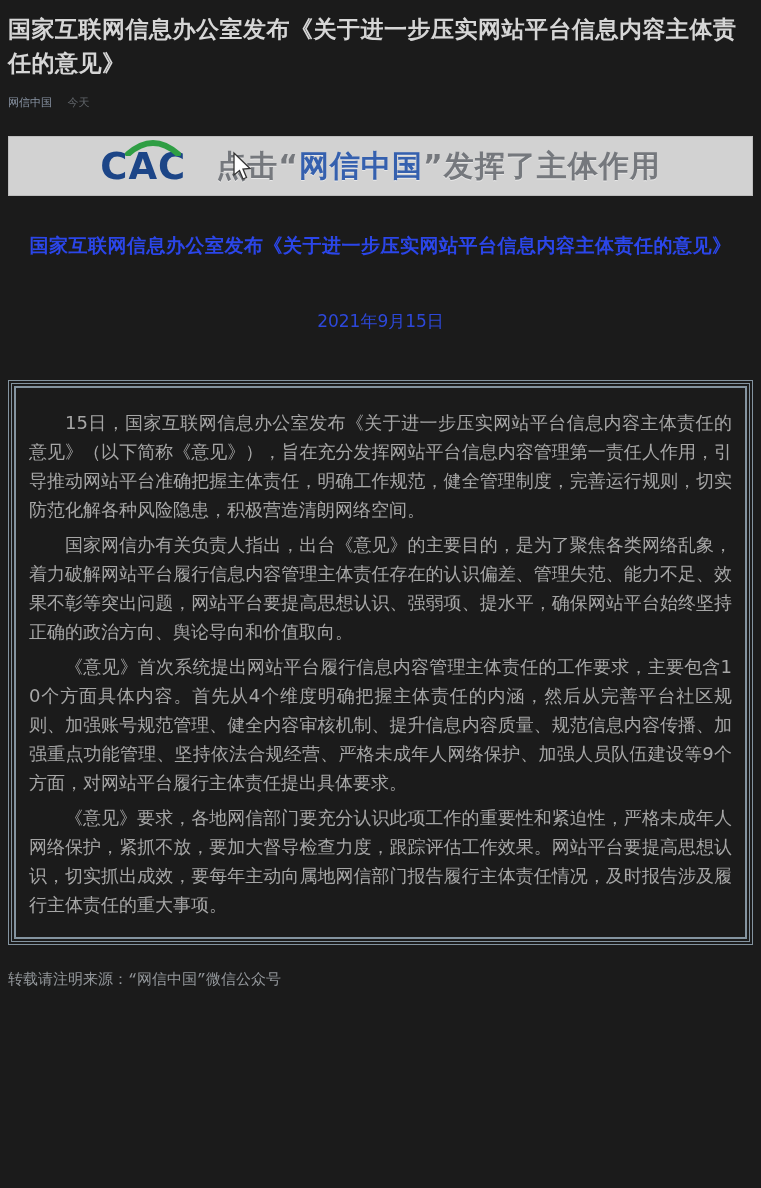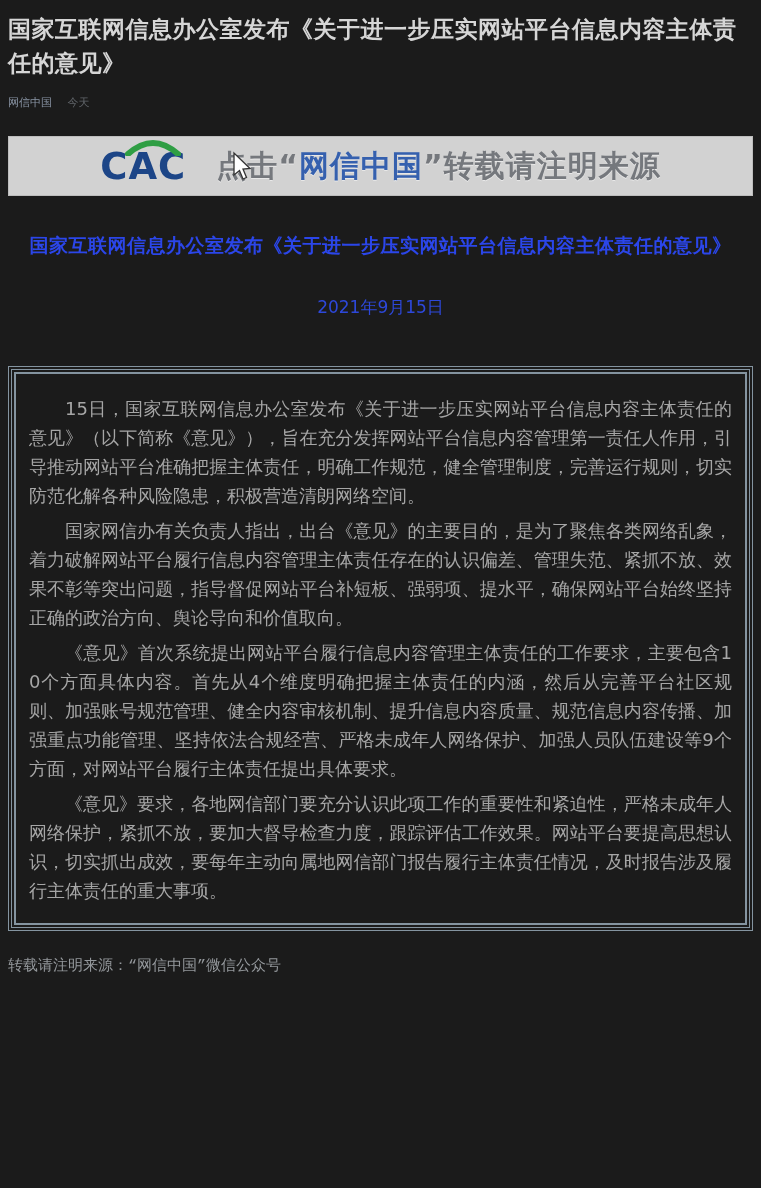--- a/index.html
+++ b/index.html
@@ -37,21 +37,21 @@
   }
   .banner-text .acct-blue{color:#3560ae;}
   .mouse-cursor{position:absolute;left:222px;top:14px;pointer-events:none;}
 
   .blue-heading{
     margin:36px 0 0 0;text-align:center;
     font-size:19px;line-height:26px;font-weight:bold;
     color:#2b46ea;letter-spacing:0.5px;
   }
   .article-date{
-    margin-top:38px;text-align:center;
+    margin-top:52px;text-align:center;
     font-size:17px;color:#2d48da;
   }
 
   .content-box-outer{
     margin-top:47px;
     border:1px solid #8494a0;padding:2px;
   }
   .content-box-mid{border:1px solid #8494a0;padding:2px;}
   .content-box-inner{
     border:2px solid #8494a0;
@@ -81,35 +81,35 @@
     <span class="publish-time">今天</span>
   </div>
 
   <div class="banner">
     <span class="cac-logo">
       <svg class="logo-arc" width="58" height="18" viewBox="0 0 58 18">
         <path d="M4 16 Q29 -6 54 16" fill="none" stroke="#2f9e44" stroke-width="6" stroke-linecap="round"></path>
       </svg>
       <span class="cac-letters">CAC</span>
     </span>
-    <span class="banner-text"><span>点击</span><span>“</span><span class="acct-blue">网信中国</span><span>”</span><span>转载请注明来源</span></span>
+    <span class="banner-text"><span>点击</span><span>“</span><span class="acct-blue">网信中国</span><span>”</span><span>发挥了主体作用</span></span>
     <svg class="mouse-cursor" width="22" height="30" viewBox="0 0 22 30">
       <path d="M3 2 L3 24 L8.5 19.5 L12 28 L15.5 26.5 L12 18 L19 17.5 Z" fill="#ffffff" stroke="#333333" stroke-width="1.3"></path>
     </svg>
   </div>
 
   <h2 class="blue-heading">国家互联网信息办公室发布《关于进一步压实网站平台信息内容主体责任的意见》</h2>
 
   <div class="article-date">2021年9月15日</div>
 
   <div class="content-box-outer">
     <div class="content-box-mid">
       <div class="content-box-inner">
           <p>15日，国家互联网信息办公室发布《关于进一步压实网站平台信息内容主体责任的意见》（以下简称《意见》），旨在充分发挥网站平台信息内容管理第一责任人作用，引导推动网站平台准确把握主体责任，明确工作规范，健全管理制度，完善运行规则，切实防范化解各种风险隐患，积极营造清朗网络空间。</p>
-          <p>国家网信办有关负责人指出，出台《意见》的主要目的，是为了聚焦各类网络乱象，着力破解网站平台履行信息内容管理主体责任存在的认识偏差、管理失范、紧抓不放、效果不彰等突出问题，指导督促网站平台补短板、强弱项、提水平，确保网站平台始终坚持正确的政治方向、舆论导向和价值取向。</p>
+          <p>国家网信办有关负责人指出，出台《意见》的主要目的，是为了聚焦各类网络乱象，着力破解网站平台履行信息内容管理主体责任存在的认识偏差、管理失范、能力不足、效果不彰等突出问题，网站平台要提高思想认识、强弱项、提水平，确保网站平台始终坚持正确的政治方向、舆论导向和价值取向。</p>
           <p>《意见》首次系统提出网站平台履行信息内容管理主体责任的工作要求，主要包含10个方面具体内容。首先从4个维度明确把握主体责任的内涵，然后从完善平台社区规则、加强账号规范管理、健全内容审核机制、提升信息内容质量、规范信息内容传播、加强重点功能管理、坚持依法合规经营、严格未成年人网络保护、加强人员队伍建设等9个方面，对网站平台履行主体责任提出具体要求。</p>
           <p>《意见》要求，各地网信部门要充分认识此项工作的重要性和紧迫性，严格未成年人网络保护，紧抓不放，要加大督导检查力度，跟踪评估工作效果。网站平台要提高思想认识，切实抓出成效，要每年主动向属地网信部门报告履行主体责任情况，及时报告涉及履行主体责任的重大事项。</p>
         </div>
     </div>
   </div>
 
   <div class="footer-note">转载请注明来源：“网信中国”微信公众号</div>
 
 </div>
 

